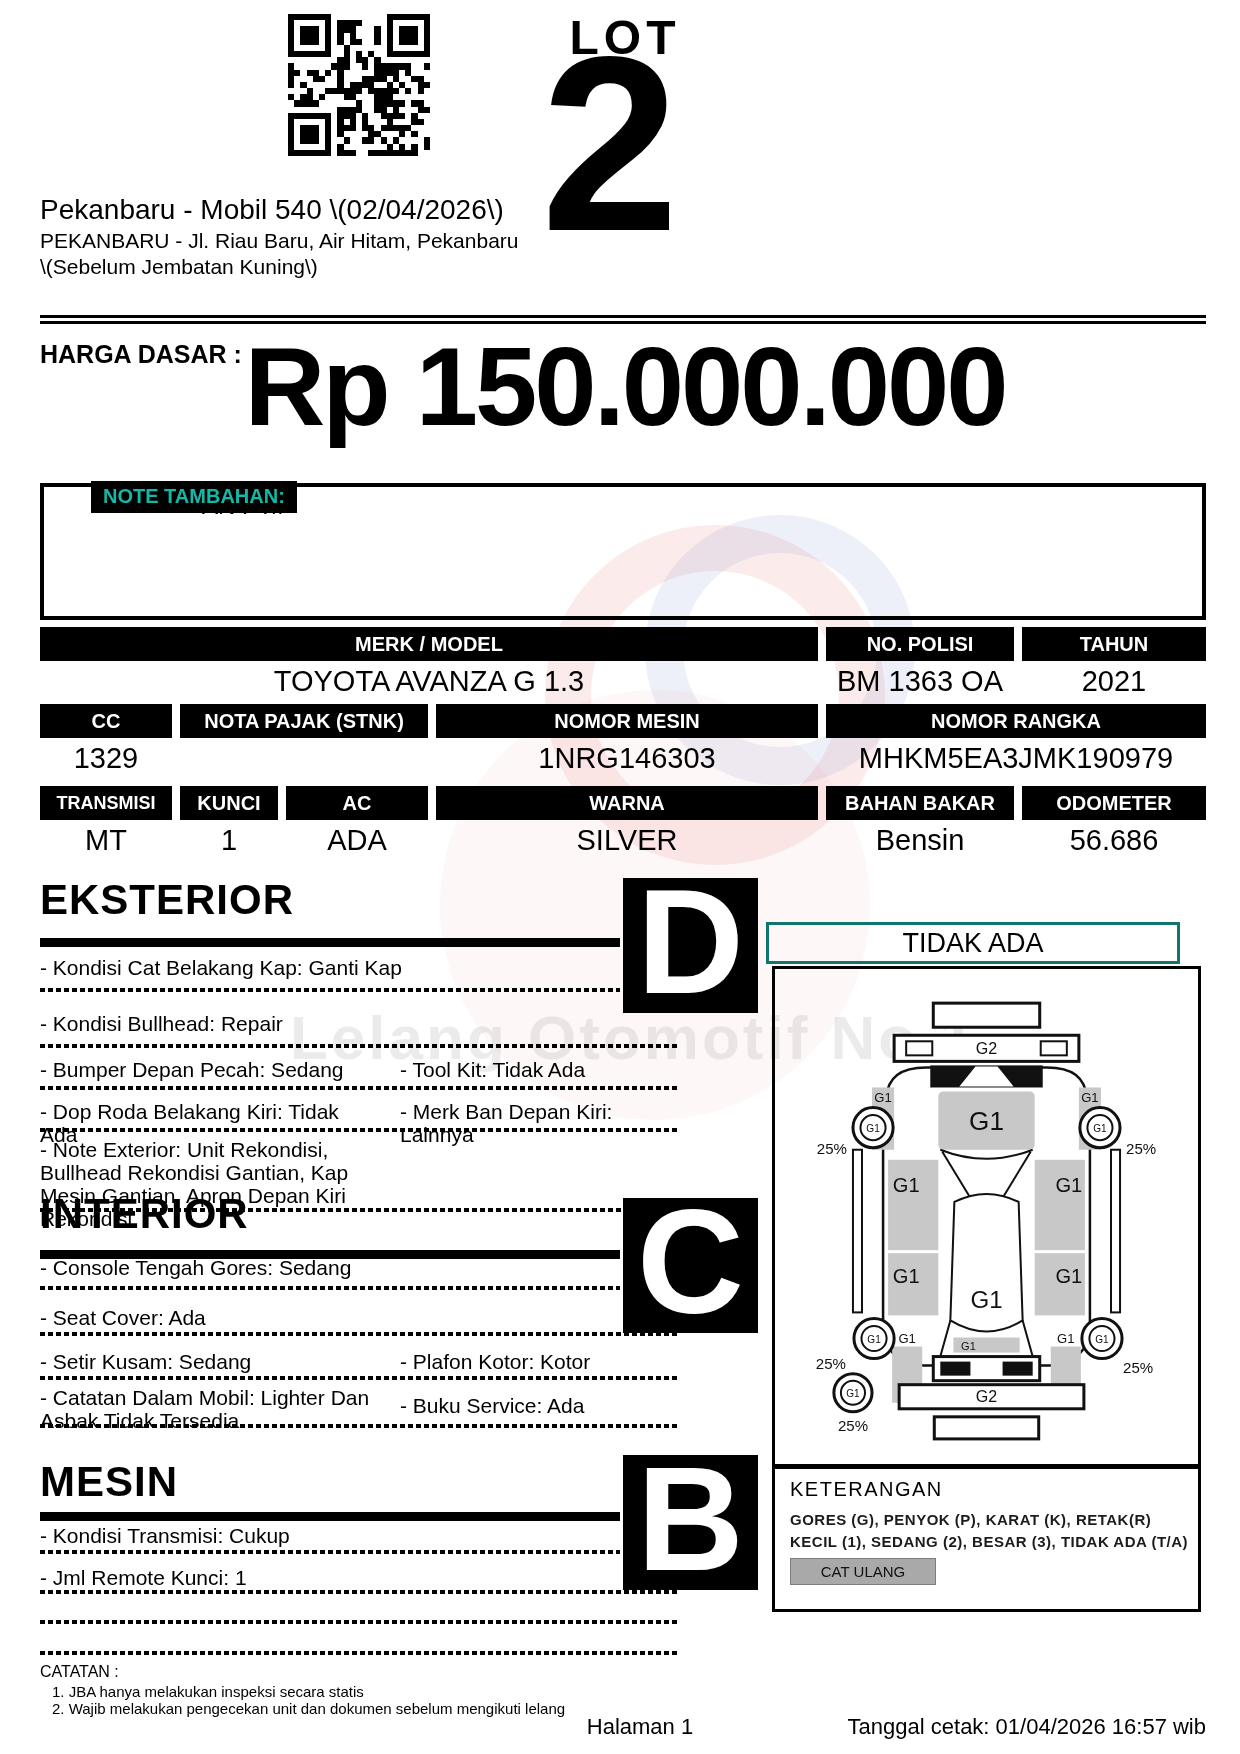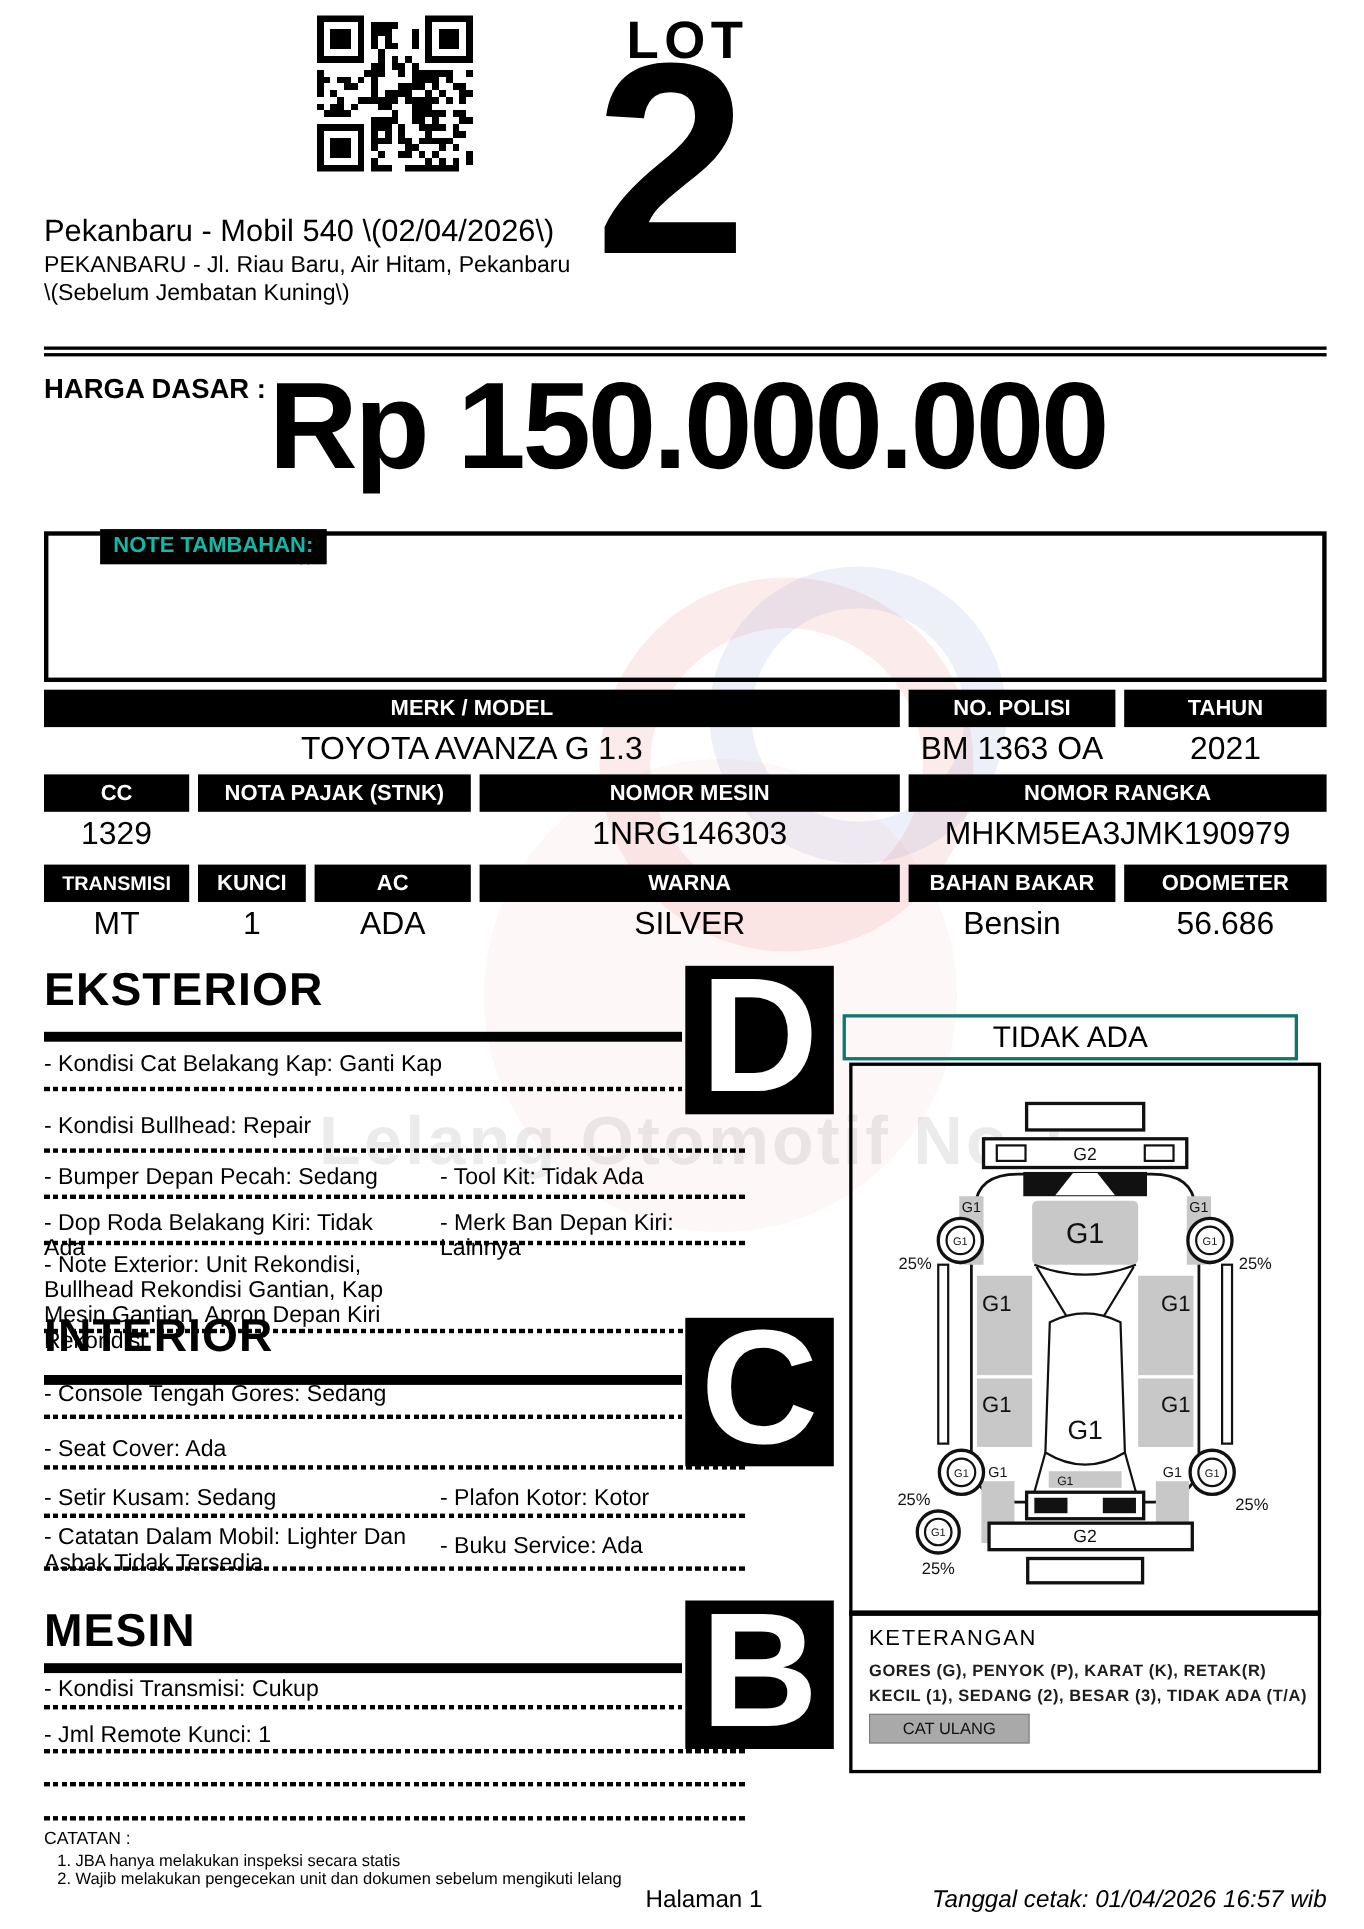--- a/index.html
+++ b/index.html
@@ -52,21 +52,21 @@
   .ket-title{position:absolute;left:790px;top:1478px;font-size:20px;letter-spacing:1.5px;z-index:1;}
   .ket-line{position:absolute;left:790px;font-size:15px;font-weight:bold;color:#1c1c1c;
             letter-spacing:.5px;z-index:1;text-align:center;}
   .ket-swatch{position:absolute;left:790px;top:1558px;width:146px;height:27px;background:#a9a9a9;
               border:1px solid #7d7d7d;font-size:15px;font-weight:normal;line-height:25px;
               text-align:center;color:#111;z-index:1;}
   
   .catatan-label{position:absolute;left:40px;top:1663px;font-size:16px;}
   .catatan-item{position:absolute;left:52px;font-size:15px;}
   .footer-page{position:absolute;left:480px;top:1714px;width:320px;text-align:center;font-size:22px;}
-  .footer-printed{position:absolute;left:840px;top:1714px;width:366px;text-align:right;font-size:22px;font-style:italic;}
+  .footer-printed{position:absolute;left:840px;top:1714px;width:366px;text-align:right;font-size:22px;}
   svg text{font-family:"Liberation Sans",sans-serif;fill:#111;}
 </style>
 </head>
 <body>
 
 <div class="page">
 
   <div class="wm-ring" style="left:545px;top:525px;width:340px;height:340px;border:46px solid rgba(222,90,90,.12);"></div>
   <div class="wm-ring" style="left:645px;top:515px;width:270px;height:270px;border:38px solid rgba(90,110,200,.10);"></div>
   <div class="wm-blob" style="left:440px;top:690px;width:430px;height:430px;background:rgba(235,120,120,.06);"></div>

